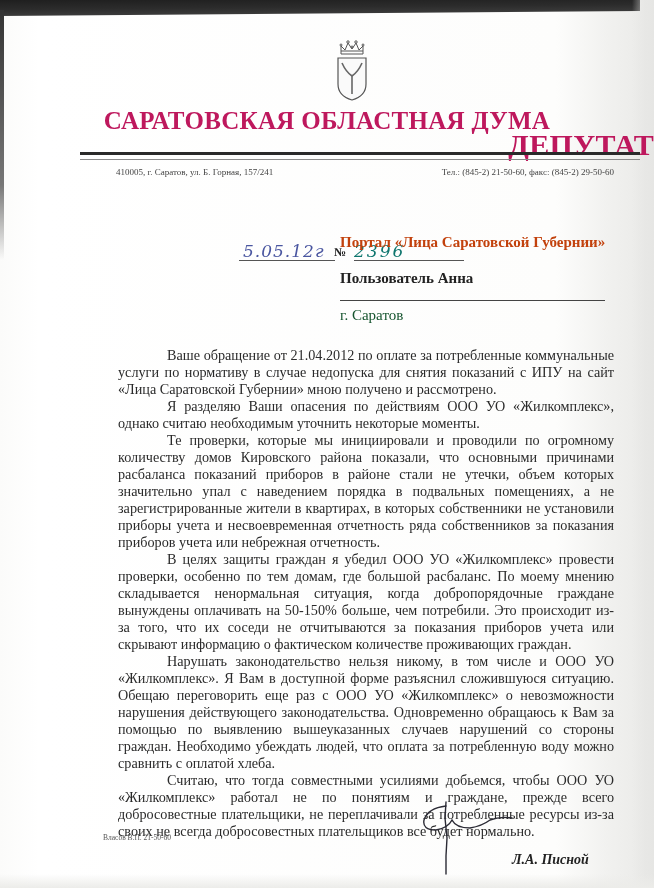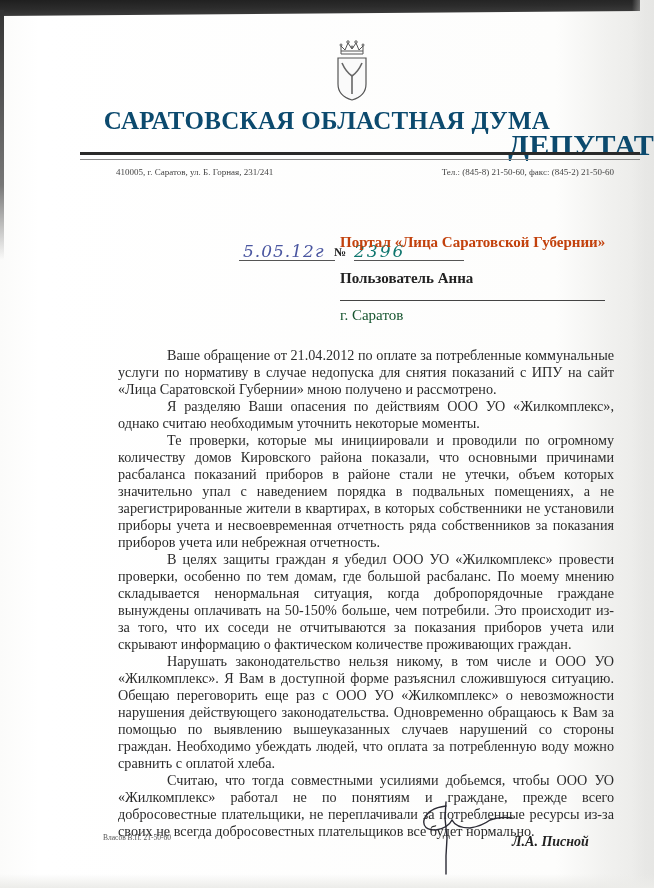--- a/index.html
+++ b/index.html
@@ -32,21 +32,21 @@
     background: linear-gradient(180deg, rgba(240,240,238,0) 0%, #ecece9 100%);
   }
 
   .emblem {
     position: absolute; left: 334px; top: 38px; width: 36px; height: 64px;
   }
 
   .org-title {
     position: absolute; left: 0; top: 109px; width: 654px;
     text-align: center; font-weight: bold; font-size: 25px; line-height: 24px;
-    letter-spacing: 0.3px; color: #0c4a6e;
+    letter-spacing: 0.3px; color: #be185d;
     font-family: "Liberation Serif", serif;
   }
   .org-title .line2 { display: block; font-size: 30px; text-align: right; }
 
   .rule-thick {
     position: absolute; left: 80px; top: 152px; width: 560px; height: 3px; background: #2a2a2a;
   }
   .rule-thin {
     position: absolute; left: 80px; top: 159px; width: 560px; height: 1px; background: #8a8a8a;
   }
@@ -96,21 +96,21 @@
   .body p { margin: 0; text-indent: 49px; }
 
   .executor {
     position: absolute; left: 103px; top: 833px; font-size: 7.5px; color: #555;
   }
 
   .signature-svg {
     position: absolute; left: 418px; top: 798px; width: 110px; height: 80px;
   }
   .signer {
-    position: absolute; left: 512px; top: 834px; font-size: 14px; font-weight: bold; font-style: italic; color: #222;
+    position: absolute; left: 512px; top: 852px; font-size: 14px; font-weight: bold; font-style: italic; color: #222;
   }
 </style>
 </head>
 <body>
 
 <div class="scan"></div>
 <div class="scan-top-edge"></div>
 <div class="scan-left-edge"></div>
 <div class="scan-right-shade"></div>
 <div class="scan-bottom-shade"></div>
@@ -136,22 +136,22 @@
   </g>
 </svg>
 
 <div class="org-title">
   <span>САРАТОВСКАЯ ОБЛАСТНАЯ ДУМА</span>
   <span class="line2">ДЕПУТАТ</span>
 </div>
 <div class="rule-thick"></div>
 <div class="rule-thin"></div>
 
-<div class="addr-left">410005,  г. Саратов, ул. Б.  Горная, 231/241</div>
-<div class="addr-right">Тел.: (845-8)  21-50-60, факс: (845-2) 21-50-60</div>
+<div class="addr-left">410005,  г. Саратов, ул. Б.  Горная, 157/241</div>
+<div class="addr-right">Тел.: (845-2)  21-50-60, факс: (845-2) 29-50-60</div>
 
 <div class="reg-line">
   <div class="reg-date">5.05.12г</div>
   <div class="reg-no-label">№</div>
   <div class="reg-no">2396</div>
 </div>
 
 <div class="recipient-org">Портал «Лица Саратовской Губернии»</div>
 <div class="recipient-name">Пользователь Анна</div>
 <div class="recipient-underline"></div>

